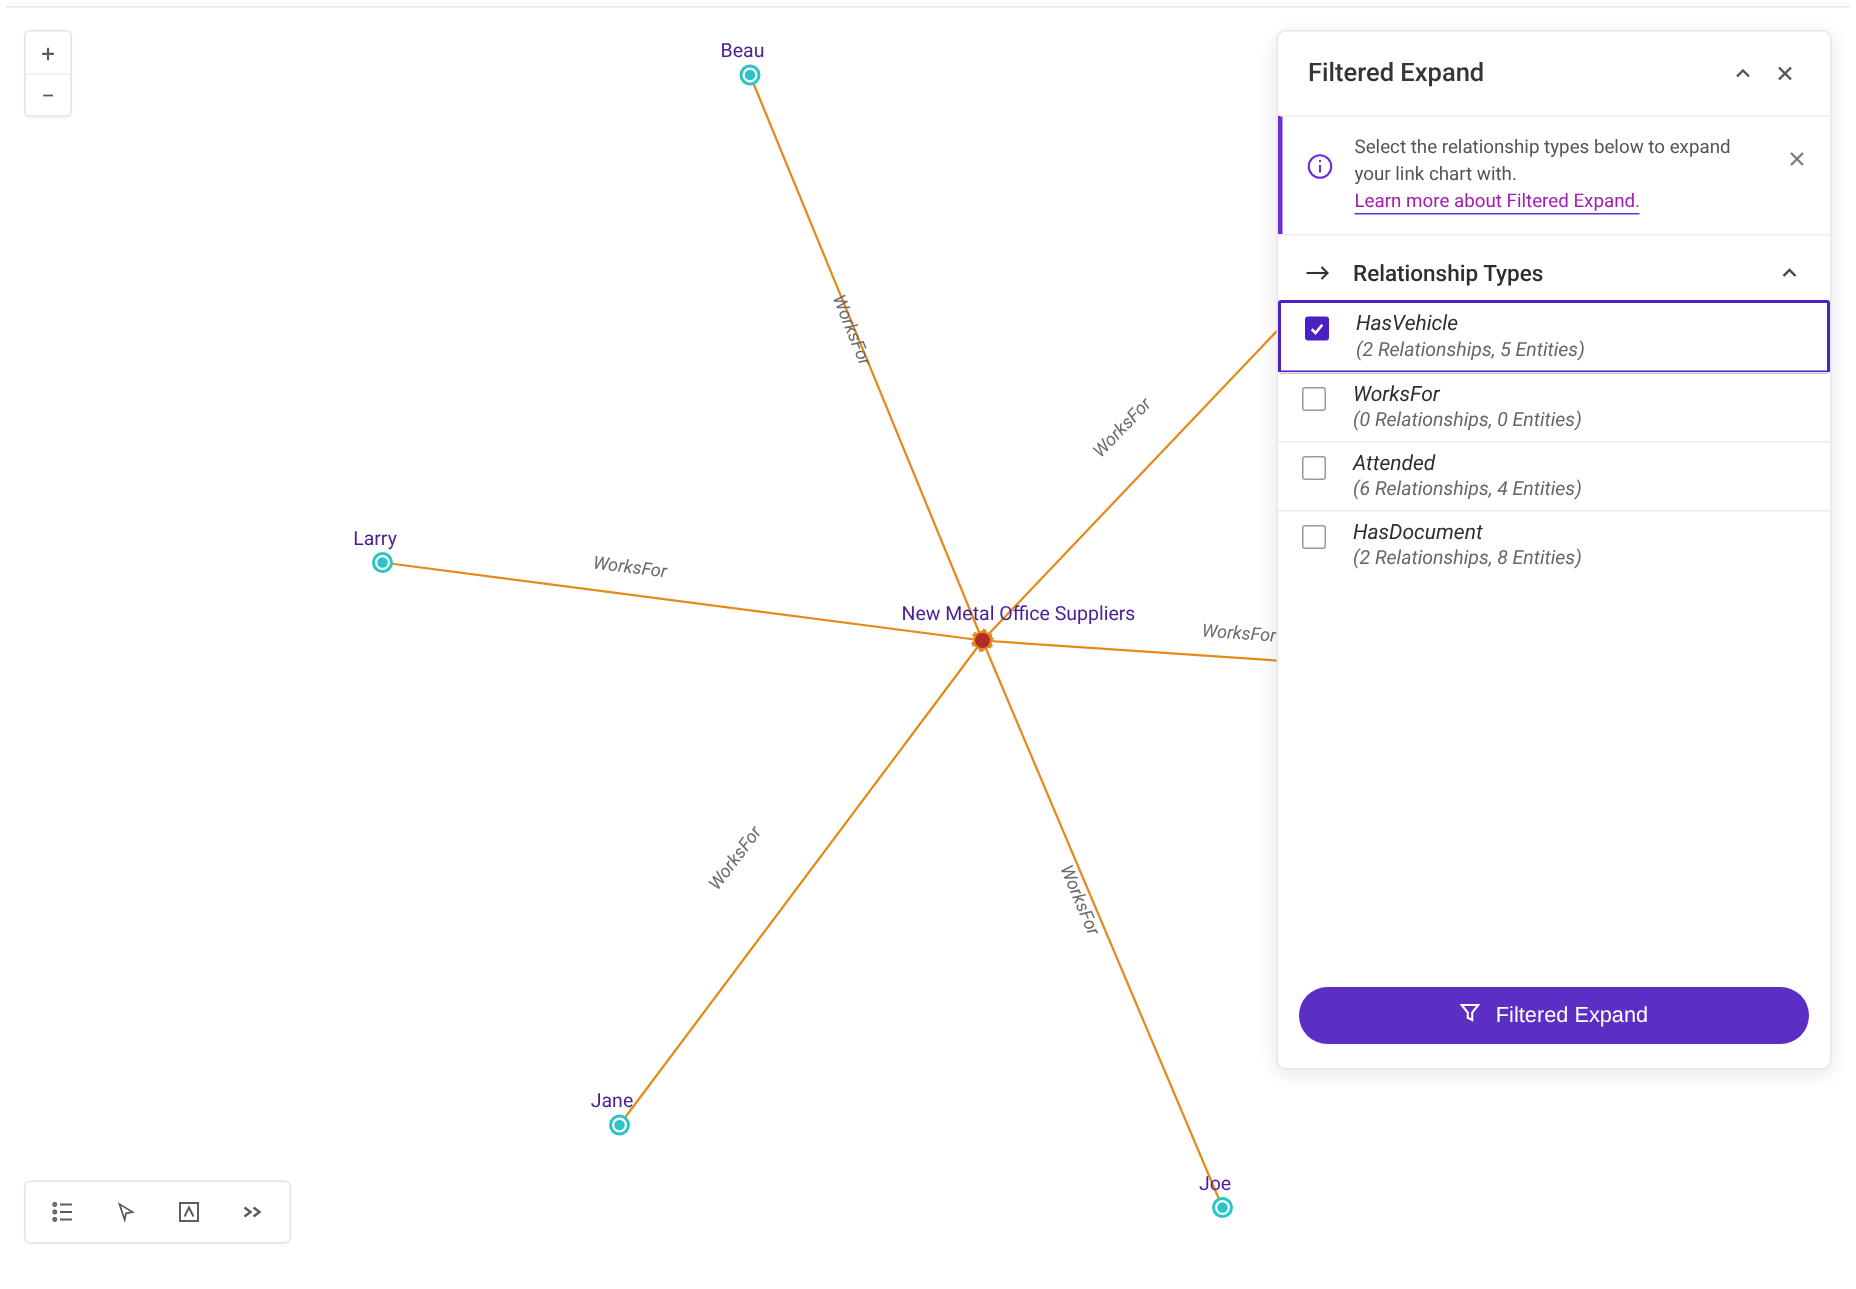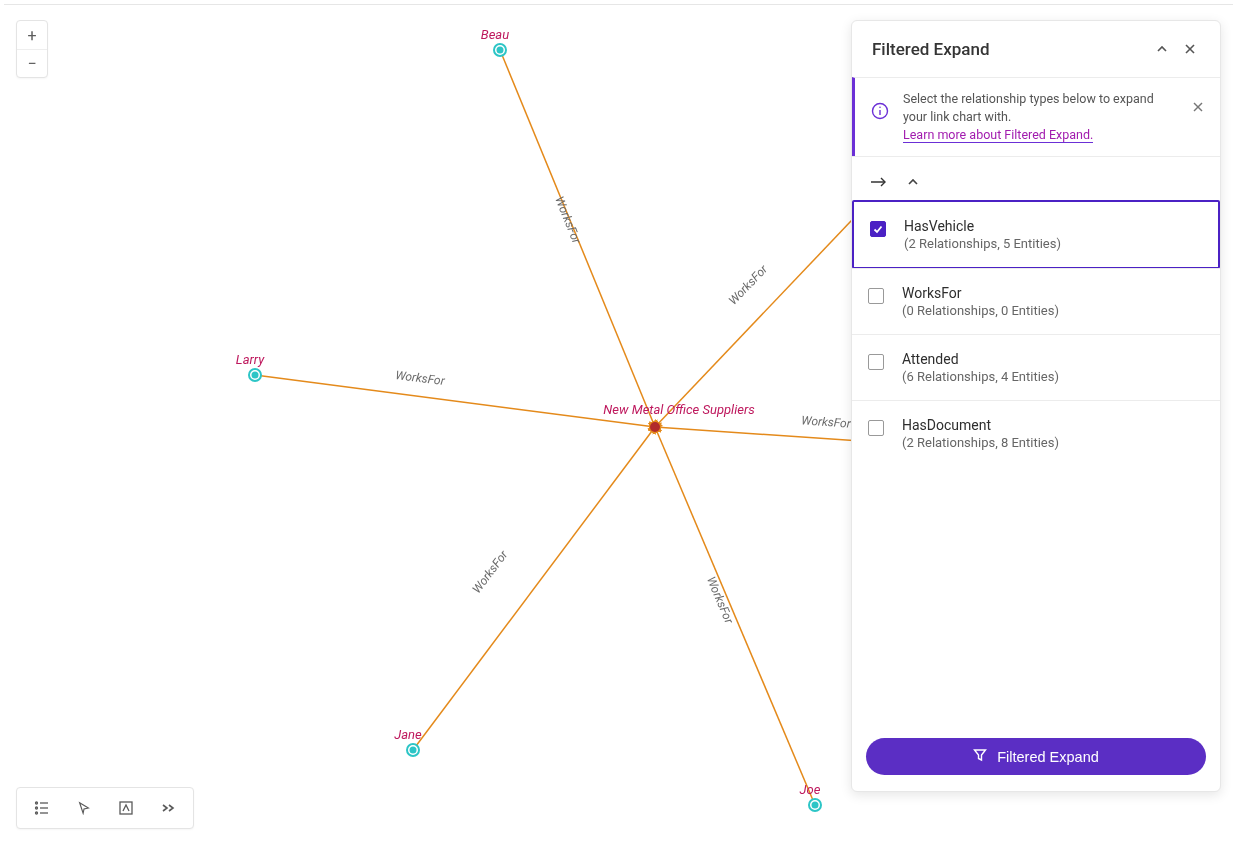--- a/index.html
+++ b/index.html
@@ -74,25 +74,24 @@
     pointer-events: none;
   }
   .edge-line { stroke: #E48A1B; stroke-width: 1.5; fill: none; }
   .edge-arrow { fill: #E48A1B; }
   .node-outer { fill: #fff; stroke: #2CC5C6; stroke-width: 2; }
   .node-inner { fill: #2CC5C6; }
   .center-node { fill: #B22B2B; stroke: #fff; stroke-width: 0; }
   .graph-label {
     position: absolute;
     font-size: 13px;
-    color: #be185d;
+    color: #4c1d95;
     white-space: nowrap;
     transform: translate(-50%, -120%);
     pointer-events: none;
-    font-style: italic;
   }
   .edge-label {
     position: absolute;
     font-size: 12px;
     font-style: italic;
     color: #6a6a6a;
     transform-origin: center center;
     pointer-events: none;
   }
 
@@ -177,23 +176,24 @@
     padding: 5px 12px;
     border-radius: 999px;
   }
   .pill .pill-x { cursor:pointer; display:flex; }
 
   .rel-list { }
   .rel-item {
     display: flex;
     align-items: flex-start;
     gap: 18px;
-    padding: 16px 16px;
+    padding: 6px 16px;
     border-top: 1px solid #ececec;
     cursor: pointer;
+    font-style: italic;
   }
   .rel-item.selected {
     border: 2px solid #4B21C4;
     border-radius: 2px;
     margin: -1px 0;
   }
   .rel-check {
     width: 16px; height: 16px;
     border: 1.5px solid #999;
     border-radius: 2px;
@@ -357,20 +357,21 @@
     </span>
   </div>
 
   <div class="sp-section-head">
     <span class="arrow-icon">
       <svg width="18" height="12" viewBox="0 0 18 12" fill="none" stroke="currentColor" stroke-width="1.4">
           <line x1="1" y1="6" x2="15" y2="6"></line>
           <polyline points="11,2 15,6 11,10"></polyline>
         </svg>
     </span>
+    <span class="sp-section-title">Relationship Types</span>
     <span class="chev">
       <svg width="12" height="12" viewBox="0 0 12 12" fill="none" stroke="currentColor" stroke-width="1.6">
           <polyline points="2,8 6,4 10,8"></polyline>
         </svg>
     </span>
   </div>
 
 
   <div class="rel-list">
     <div class="rel-item selected">

